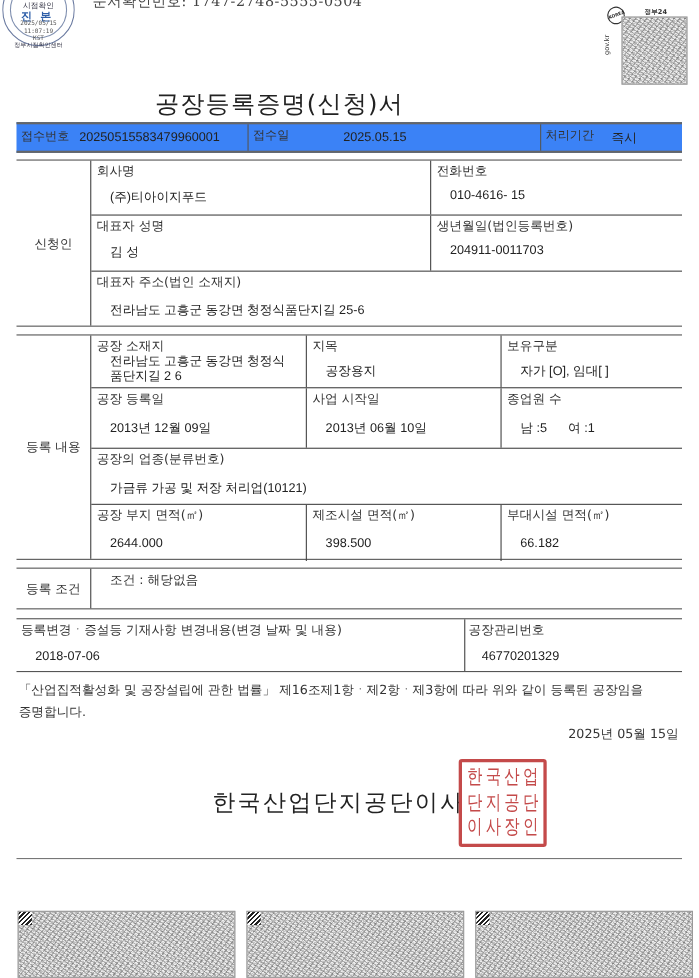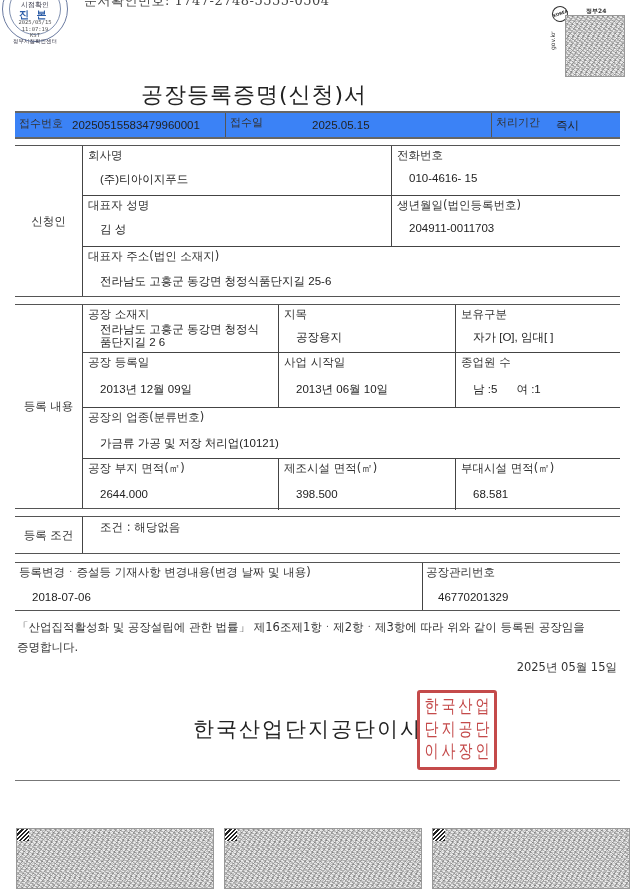--- a/index.html
+++ b/index.html
@@ -173,21 +173,21 @@
     <div class="c" style="left:0; width:195px;">
       <span class="lbl">공장 부지 면적(㎡)</span>
       <span class="val" style="top:29px;">2644.000</span>
     </div>
     <div class="c bl" style="left:195px; width:177px;">
       <span class="lbl">제조시설 면적(㎡)</span>
       <span class="val" style="top:29px;">398.500</span>
     </div>
     <div class="c bl" style="left:372px; right:0;">
       <span class="lbl">부대시설 면적(㎡)</span>
-      <span class="val" style="top:29px;">68.581</span>
+      <span class="val" style="top:29px;">66.182</span>
     </div>
   </div>
 </div>
 
 <div class="sec" style="top:516px; height:38px;">
   <div class="side">등록 조건</div>
   <div class="row last" style="top:0; height:38px;">
     <span class="lbl" style="left:17px; top:3px;">조건 : 해당없음</span>
   </div>
 </div>

